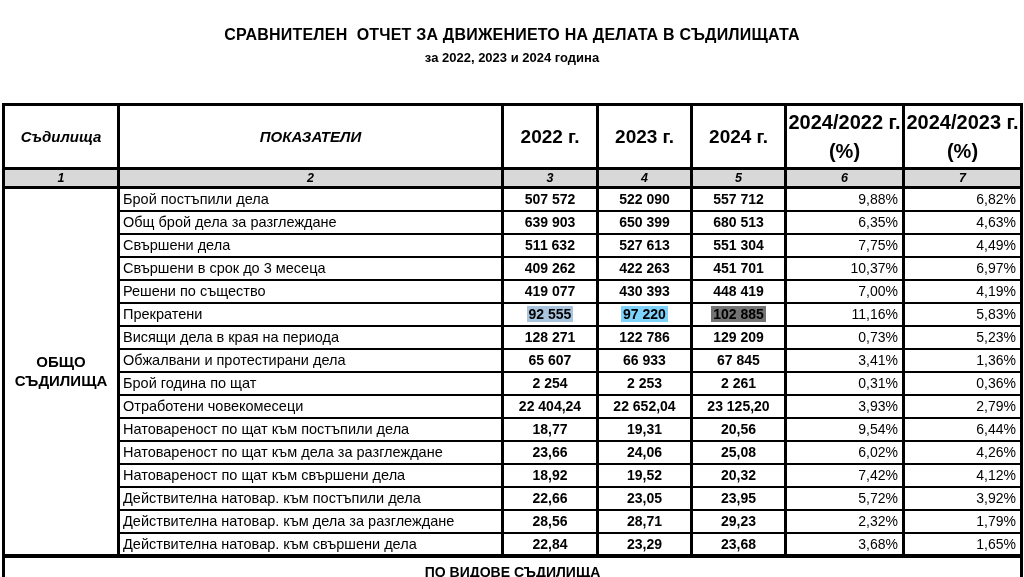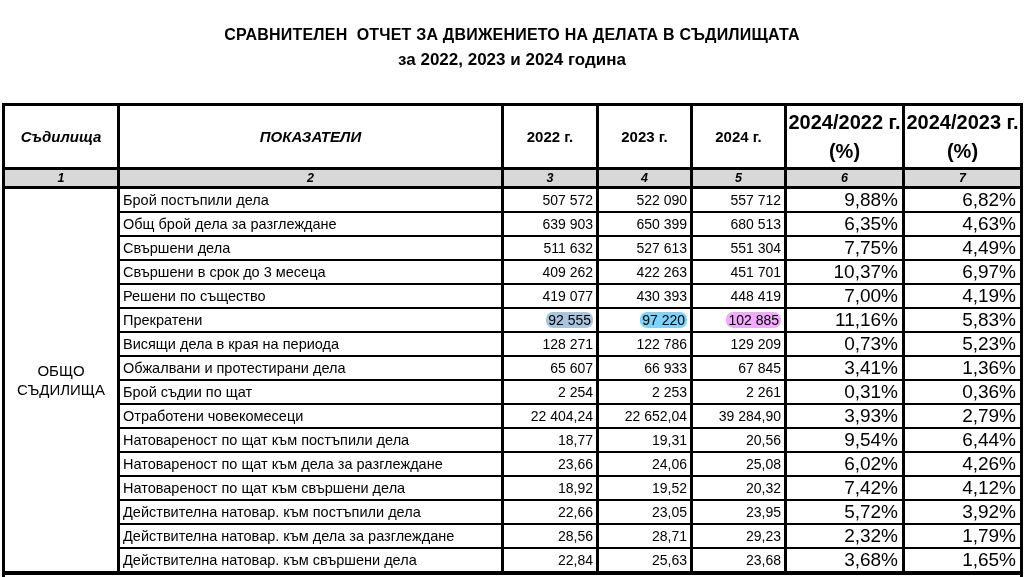--- a/index.html
+++ b/index.html
@@ -3,54 +3,54 @@
 <meta charset="utf-8">
 <style>
   html, body { margin:0; padding:0; }
   body {
     width:1024px; height:577px; position:relative; overflow:hidden;
     background:#ffffff; color:#000;
     font-family:"Liberation Sans", sans-serif;
   }
   .titles { position:absolute; top:26px; left:0; width:1024px; text-align:center; font-weight:bold; }
   .title-line1 { font-size:16px; letter-spacing:0.2px; white-space:pre-wrap; }
-  .title-line2 { font-size:17px; margin-top:6px; }
+  .title-line2 { font-size:13px; margin-top:6px; }
 
   table.report {
     position:absolute; top:103px; left:2px; width:1019px;
     border-collapse:collapse; table-layout:fixed;
     border:3px solid #000;
   }
   .report th, .report td {
     border:2px solid #000;
     border-left-width:3px; border-right-width:3px;
     overflow:hidden; vertical-align:middle;
   }
   thead tr.hdr { height:64px; }
   tr.hdr th { font-weight:bold; text-align:center; background:#fff; }
   tr.hdr th.it  { font-style:italic; font-size:15px; }
-  tr.hdr th.yr  { font-size:15px; }
+  tr.hdr th.yr  { font-size:19px; }
   tr.hdr th.ratio { font-size:20px; white-space:pre-line; line-height:1.45; }
 
   tr.numrow { height:19px; }
   tr.numrow td {
     background:#d8d8d8; font-weight:bold; font-style:italic;
     font-size:12.5px; text-align:center;
     border-top-width:3px; border-bottom-width:3px;
   }
 
   tbody tr.data-row { height:23px; }
   td.ind { text-align:left; padding:0 2px 0 3px; font-size:14.5px; white-space:nowrap;margin-top:20px; }
-  td.num { text-align:right; padding:0 3px; font-weight:normal; font-size:14px; white-space:nowrap; }
-  td.pct { text-align:right; padding:0 4px; font-size:19px; white-space:nowrap; }
+  td.num { text-align:center; padding:0 3px; font-weight:bold; font-size:14px; white-space:nowrap; }
+  td.pct { text-align:right; padding:0 4px; font-size:14px; white-space:nowrap; }
   th.group-cell {
-    font-weight:normal; font-size:15px; text-align:center;
+    font-weight:bold; font-size:15px; text-align:center;
     white-space:pre-line; line-height:1.3; background:#fff;
   }
-  span.hl { padding:0 2px;border-radius:7px; }
+  span.hl { padding:0 2px; }
 
   tfoot td.footer-cell {
     border-top-width:4px;
     font-weight:bold; font-size:14px; text-align:center;
     vertical-align:top; padding-top:7px; height:26px; line-height:14px;
   }
 </style>
 </head>
 <body>
 
@@ -131,53 +131,53 @@
         <td class="num"><span>419 077</span></td>
         <td class="num"><span>430 393</span></td>
         <td class="num"><span>448 419</span></td>
         <td class="pct">7,00%</td>
         <td class="pct">4,19%</td>
       </tr>
       <tr class="data-row">
         <td class="ind">Прекратени</td>
         <td class="num"><span class="hl" style="background: rgb(169, 196, 222);">92 555</span></td>
         <td class="num"><span class="hl" style="background: #7dd3fc;">97 220</span></td>
-        <td class="num"><span class="hl" style="background: #f0abfc;">102 885</span></td>
+        <td class="num"><span class="hl" style="background: #737373;">102 885</span></td>
         <td class="pct">11,16%</td>
         <td class="pct">5,83%</td>
       </tr>
       <tr class="data-row">
         <td class="ind">Висящи дела в края на периода</td>
         <td class="num"><span>128 271</span></td>
         <td class="num"><span>122 786</span></td>
         <td class="num"><span>129 209</span></td>
         <td class="pct">0,73%</td>
         <td class="pct">5,23%</td>
       </tr>
       <tr class="data-row">
         <td class="ind">Обжалвани и протестирани дела</td>
         <td class="num"><span>65 607</span></td>
         <td class="num"><span>66 933</span></td>
         <td class="num"><span>67 845</span></td>
         <td class="pct">3,41%</td>
         <td class="pct">1,36%</td>
       </tr>
       <tr class="data-row">
-        <td class="ind">Брой съдии по щат</td>
+        <td class="ind">Брой година по щат</td>
         <td class="num"><span>2 254</span></td>
         <td class="num"><span>2 253</span></td>
         <td class="num"><span>2 261</span></td>
         <td class="pct">0,31%</td>
         <td class="pct">0,36%</td>
       </tr>
       <tr class="data-row">
         <td class="ind">Отработени човекомесеци</td>
         <td class="num"><span>22 404,24</span></td>
         <td class="num"><span>22 652,04</span></td>
-        <td class="num"><span>39 284,90</span></td>
+        <td class="num"><span>23 125,20</span></td>
         <td class="pct">3,93%</td>
         <td class="pct">2,79%</td>
       </tr>
       <tr class="data-row">
         <td class="ind">Натовареност по щат към постъпили дела</td>
         <td class="num"><span>18,77</span></td>
         <td class="num"><span>19,31</span></td>
         <td class="num"><span>20,56</span></td>
         <td class="pct">9,54%</td>
         <td class="pct">6,44%</td>
@@ -210,21 +210,21 @@
         <td class="ind">Действителна натовар. към дела за разглеждане</td>
         <td class="num"><span>28,56</span></td>
         <td class="num"><span>28,71</span></td>
         <td class="num"><span>29,23</span></td>
         <td class="pct">2,32%</td>
         <td class="pct">1,79%</td>
       </tr>
       <tr class="data-row">
         <td class="ind">Действителна натовар. към  свършени дела</td>
         <td class="num"><span>22,84</span></td>
-        <td class="num"><span>25,63</span></td>
+        <td class="num"><span>23,29</span></td>
         <td class="num"><span>23,68</span></td>
         <td class="pct">3,68%</td>
         <td class="pct">1,65%</td>
       </tr>
     </tbody>
   <tfoot>
     <tr>
       <td class="footer-cell" colspan="7">ПО ВИДОВЕ СЪДИЛИЩА</td>
     </tr>
   </tfoot>

